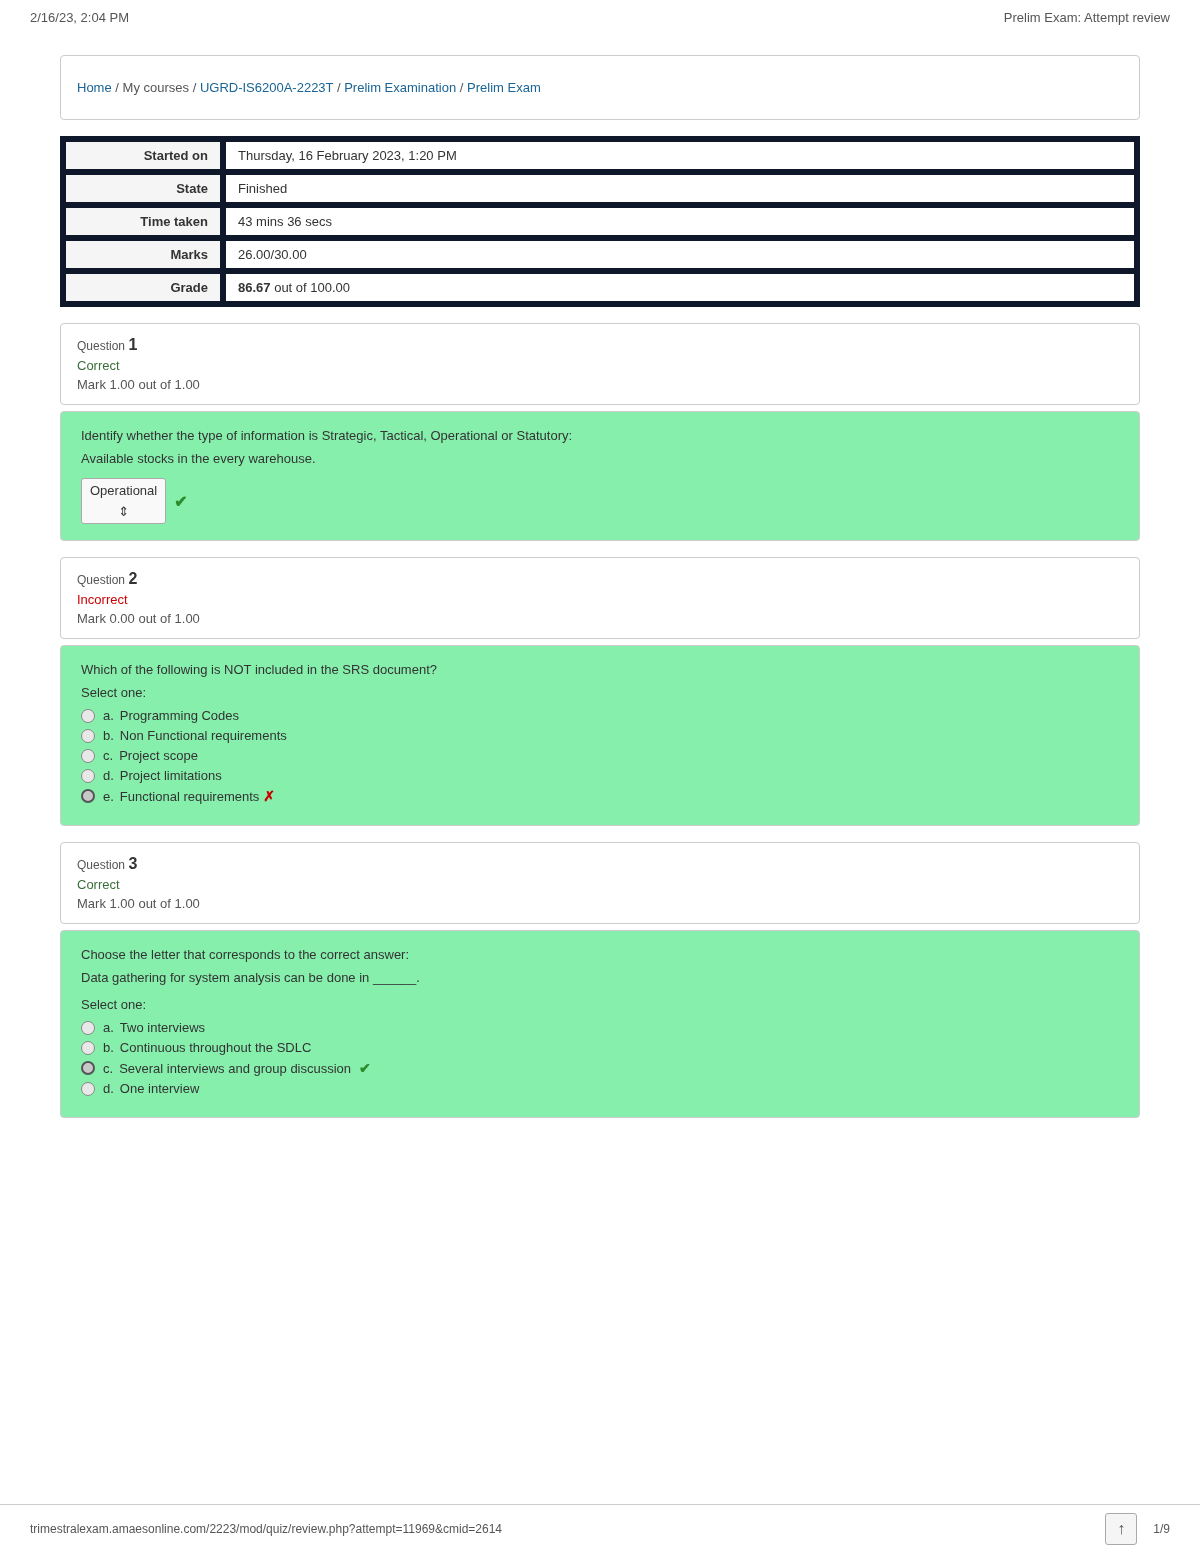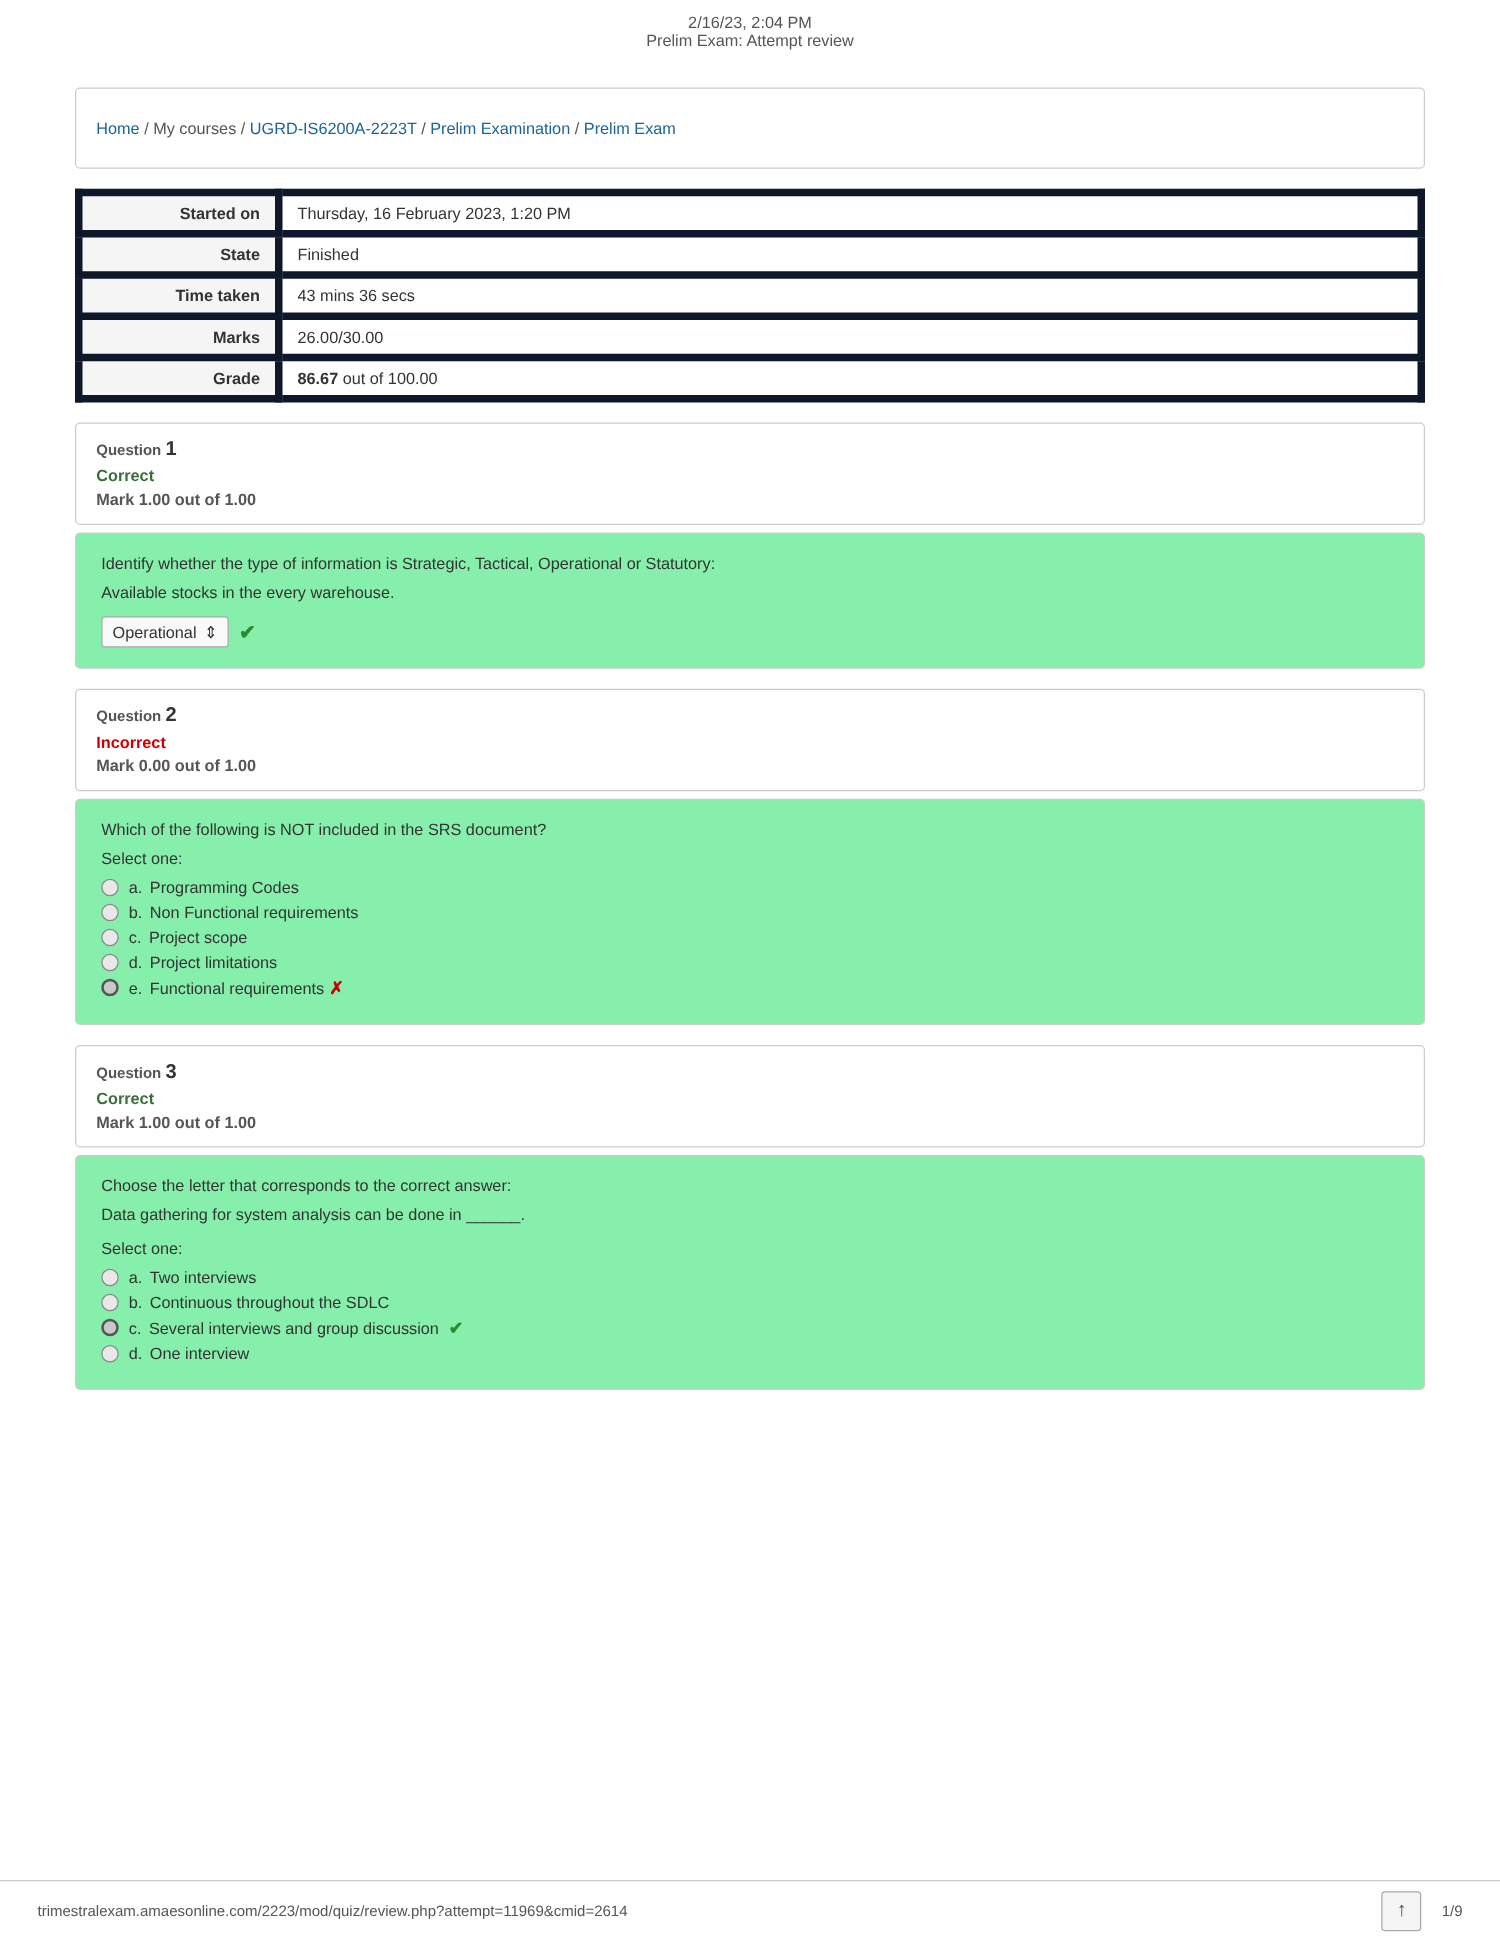--- a/index.html
+++ b/index.html
@@ -14,21 +14,20 @@
     }
 
     
     .page-header {
       display: flex;
       justify-content: space-between;
       align-items: center;
       padding: 10px 30px;
       font-size: 13px;
       color: #555;
-      flex-direction: column;
     }
 
     
     .breadcrumb-container {
       margin: 20px 60px 16px 60px;
       border: 1px solid #ccc;
       border-radius: 4px;
       padding: 24px 16px;
       font-size: 13px;
     }
@@ -57,21 +56,20 @@
       background: #f5f5f5;
     }
 
     
     .question-status-card {
       margin: 16px 60px 0 60px;
       border: 1px solid #ccc;
       border-radius: 4px;
       padding: 12px 16px;
       background: #fff;
-      font-weight: bold;
     }
     .question-status-card .question-label {
       font-size: 12px;
       color: #555;
     }
     .question-status-card .question-label strong {
       font-size: 16px;
       color: #333;
     }
     .question-status-card .status-text {
@@ -107,20 +105,21 @@
     .select-display {
       display: inline-flex;
       align-items: center;
       border: 1px solid #aaa;
       border-radius: 3px;
       padding: 4px 8px;
       background: #f9f9f9;
       font-size: 13px;
       gap: 6px;
       color: #333;
+      flex-direction: column;
     }
     .check-green {
       color: #2d8a2d;
       font-size: 16px;
       font-weight: bold;
       margin-left: 8px;
     }
     .cross-red {
       color: #c00;
       font-size: 14px;

